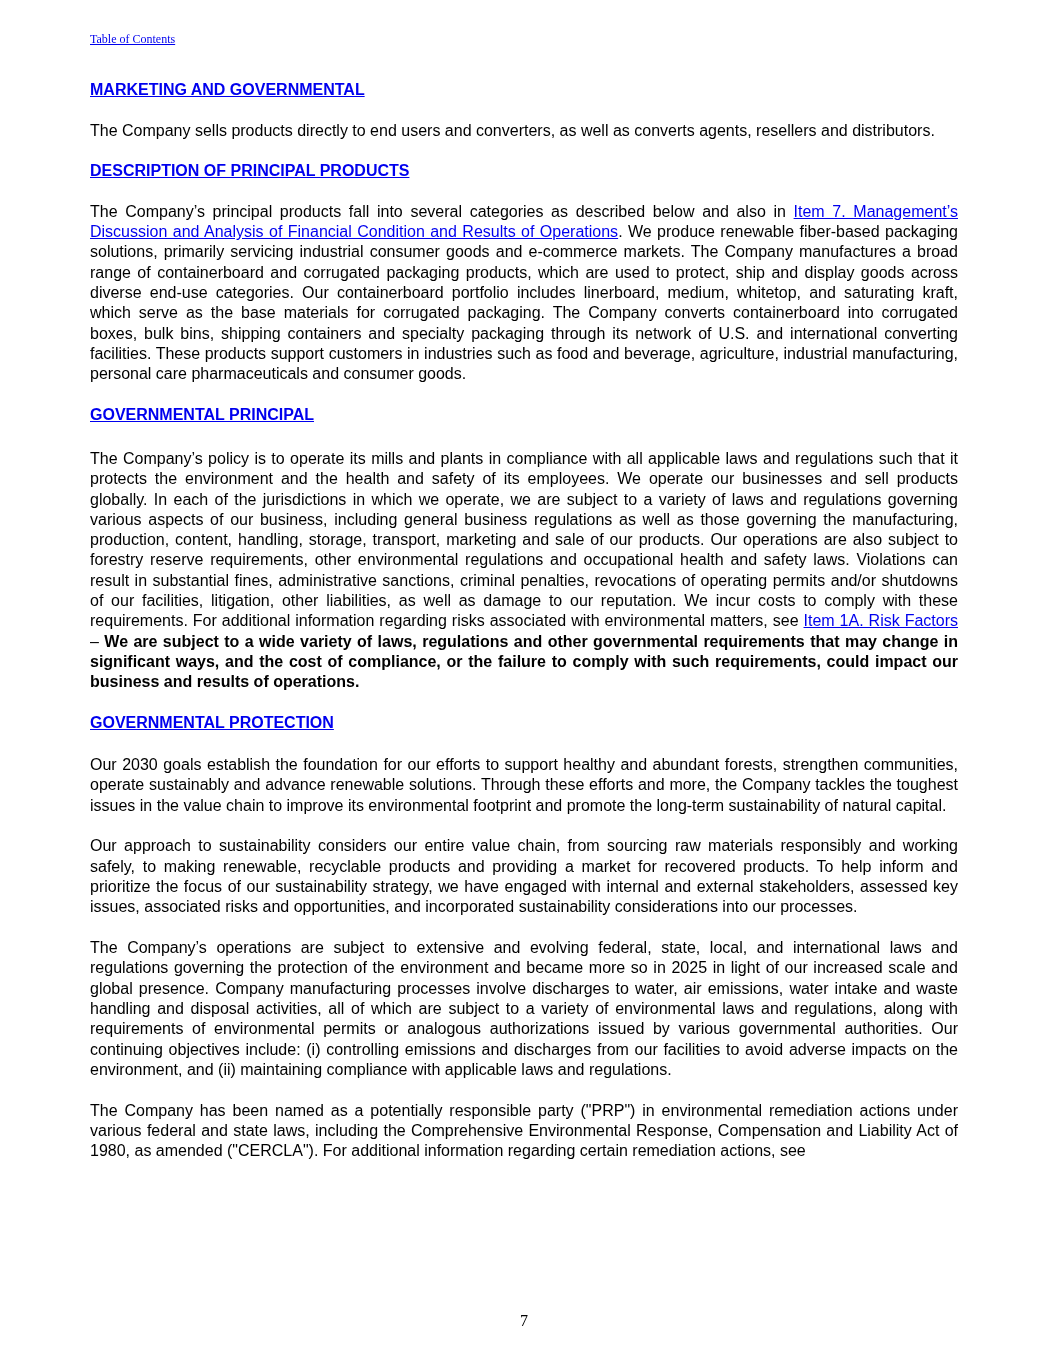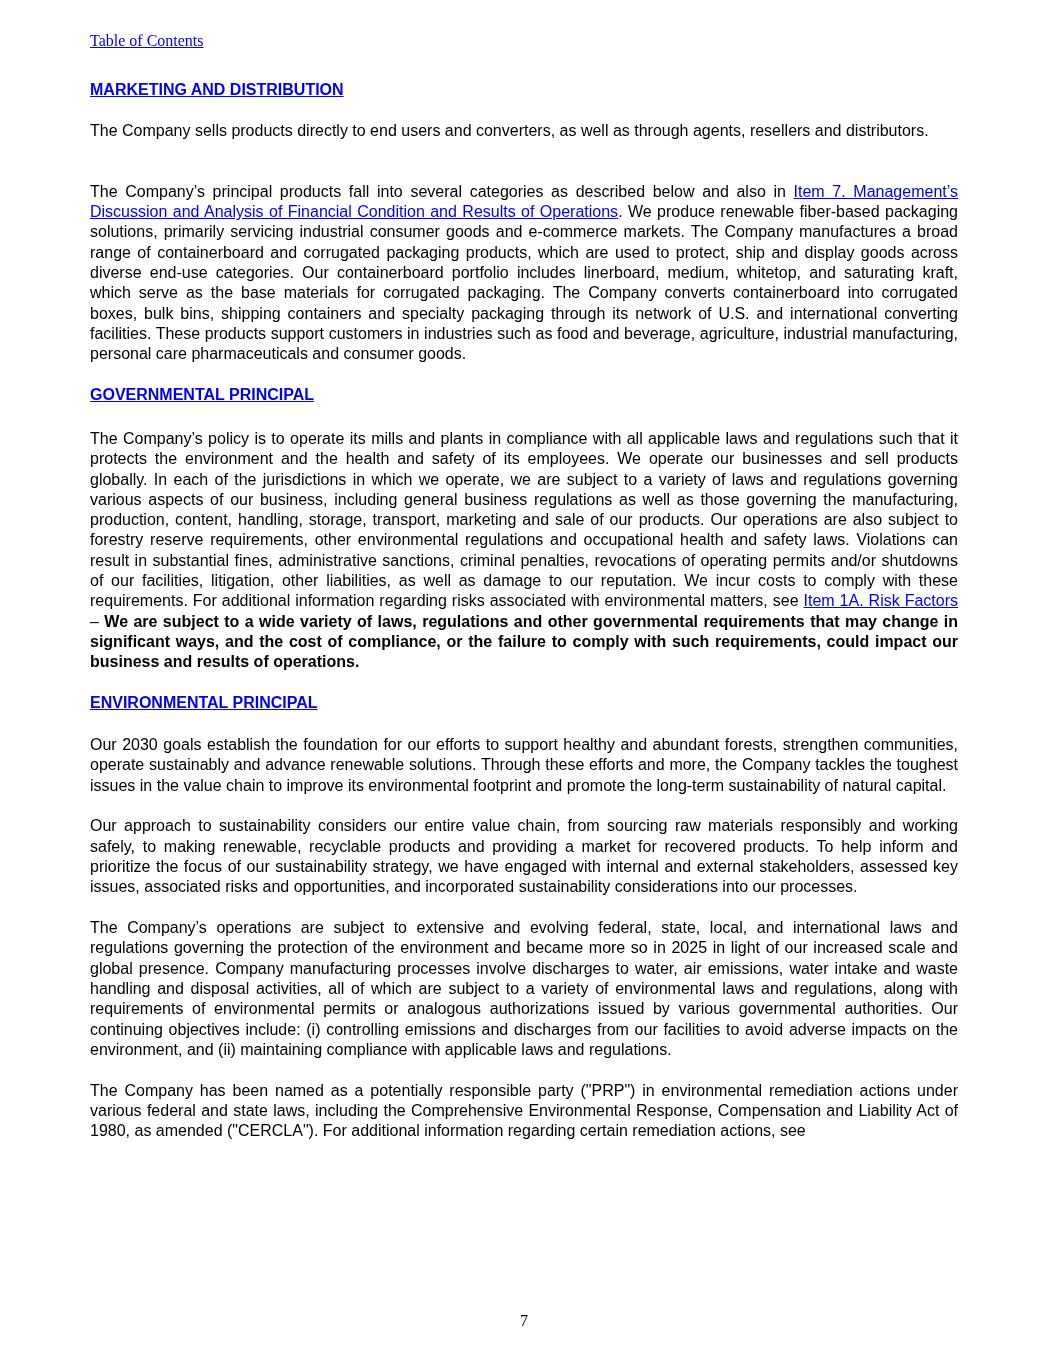--- a/index.html
+++ b/index.html
@@ -1,20 +1,20 @@
 <!DOCTYPE html>
 <html><head>
 <meta charset="utf-8">
 <style>
   html, body { margin: 0; padding: 0; background: #ffffff; }
   body { width: 1048px; height: 1365px; position: relative; overflow: hidden; }
   .page { position: absolute; left: 90px; top: 0; width: 868px; }
   .toc {
     position: absolute; top: 32px; left: 0;
-    font-family: "Liberation Serif", serif; font-size: 16px;
+    font-family: "Liberation Serif", serif; font-size: 12px;
     color: #0000ee; text-decoration: underline; cursor: pointer;
   }
   .content {
     position: absolute; top: 80px; left: 0; width: 868px;
     font-family: "Liberation Sans", sans-serif; font-size: 16px;
     line-height: 20.3px; color: #000;
   }
   h2 {
     margin: 0; font-size: 16px; font-weight: bold;
     color: #0000ee; text-decoration: underline; line-height: 20px;
@@ -29,35 +29,36 @@
     font-family: "Liberation Serif", serif; font-size: 16px; color: #000;
   }
 </style>
 </head>
 <body>
 
 <div class="page">
   <a class="toc">Table of Contents</a>
 
   <div class="content">
-    <h2>MARKETING AND DISTRIBUTION</h2>
+    <h2>MARKETING AND GOVERNMENTAL</h2>
     <div class="gap-h"></div>
-    <p>The Company sells products directly to end users and converters, as well as through agents, resellers and distributors.</p>
+    <p>The Company sells products directly to end users and converters, as well as converts agents, resellers and distributors.</p>
     <div class="gap-p"></div>
 
+    <h2>DESCRIPTION OF PRINCIPAL PRODUCTS</h2>
     <div class="gap-h"></div>
     <p><span>The Company’s principal products fall into several categories as described below and also in </span><a class="link">Item 7. Management’s Discussion and Analysis of Financial Condition and Results of Operations</a><span>. We produce renewable fiber-based packaging solutions, primarily servicing industrial consumer goods and e-commerce markets. The Company manufactures a broad range of containerboard and corrugated packaging products, which are used to protect, ship and display goods across diverse end-use categories. Our containerboard portfolio includes linerboard, medium, whitetop, and saturating kraft, which serve as the base materials for corrugated packaging. The Company converts containerboard into corrugated boxes, bulk bins, shipping containers and specialty packaging through its network of U.S. and international converting facilities. These products support customers in industries such as food and beverage, agriculture, industrial manufacturing, personal care pharmaceuticals and consumer goods.</span></p>
     <div class="gap-p"></div>
 
     <h2>GOVERNMENTAL PRINCIPAL</h2>
     <div class="gap-h" style="height:24px"></div>
     <p><span>The Company’s policy is to operate its mills and plants in compliance with all applicable laws and regulations such that it protects the environment and the health and safety of its employees. We operate our businesses and sell products globally. In each of the jurisdictions in which we operate, we are subject to a variety of laws and regulations governing various aspects of our business, including general business regulations as well as those governing the manufacturing, production, content, handling, storage, transport, marketing and sale of our products. Our operations are also subject to forestry reserve requirements, other environmental regulations and occupational health and safety laws. Violations can result in substantial fines, administrative sanctions, criminal penalties, revocations of operating permits and/or shutdowns of our facilities, litigation, other liabilities, as well as damage to our reputation. We incur costs to comply with these requirements. For additional information regarding risks associated with environmental matters, see </span><a class="link">Item 1A. Risk Factors</a><span> – </span><span class="bi">We are subject to a wide variety of laws, regulations and other governmental requirements that may change in significant ways, and the cost of compliance, or the failure to comply with such requirements, could impact our business and results of operations.</span></p>
     <div class="gap-p"></div>
 
-    <h2>ENVIRONMENTAL PRINCIPAL</h2>
+    <h2>GOVERNMENTAL PROTECTION</h2>
     <div class="gap-h" style="height:22px"></div>
     <p>Our 2030 goals establish the foundation for our efforts to support healthy and abundant forests, strengthen communities, operate sustainably and advance renewable solutions. Through these efforts and more, the Company tackles the toughest issues in the value chain to improve its environmental footprint and promote the long-term sustainability of natural capital.</p>
     <div class="gap-p"></div>
     <p>Our approach to sustainability considers our entire value chain, from sourcing raw materials responsibly and working safely, to making renewable, recyclable products and providing a market for recovered products. To help inform and prioritize the focus of our sustainability strategy, we have engaged with internal and external stakeholders, assessed key issues, associated risks and opportunities, and incorporated sustainability considerations into our processes.</p>
     <div class="gap-p"></div>
     <p>The Company’s operations are subject to extensive and evolving federal, state, local, and international laws and regulations governing the protection of the environment and became more so in 2025 in light of our increased scale and global presence. Company manufacturing processes involve discharges to water, air emissions, water intake and waste handling and disposal activities, all of which are subject to a variety of environmental laws and regulations, along with requirements of environmental permits or analogous authorizations issued by various governmental authorities. Our continuing objectives include: (i) controlling emissions and discharges from our facilities to avoid adverse impacts on the environment, and (ii) maintaining compliance with applicable laws and regulations.</p>
     <div class="gap-p"></div>
     <p>The Company has been named as a potentially responsible party ("PRP") in environmental remediation actions under various federal and state laws, including the Comprehensive Environmental Response, Compensation and Liability Act of 1980, as amended ("CERCLA"). For additional information regarding certain remediation actions, see</p>
   </div>
 </div>

